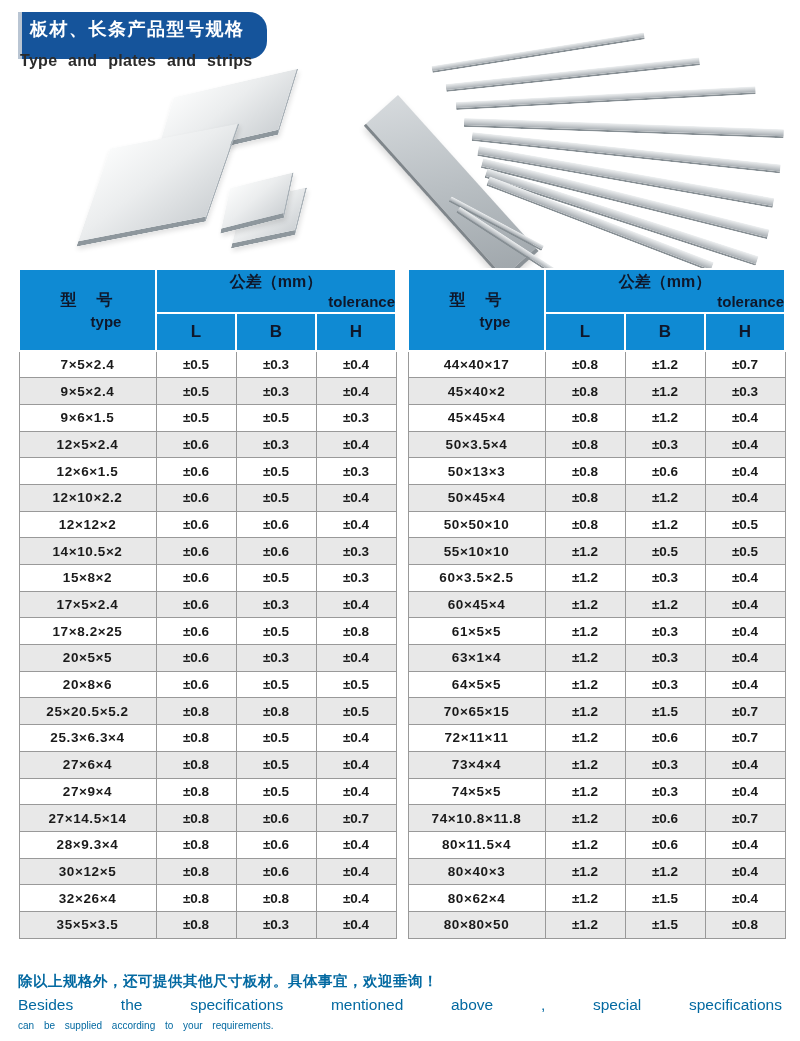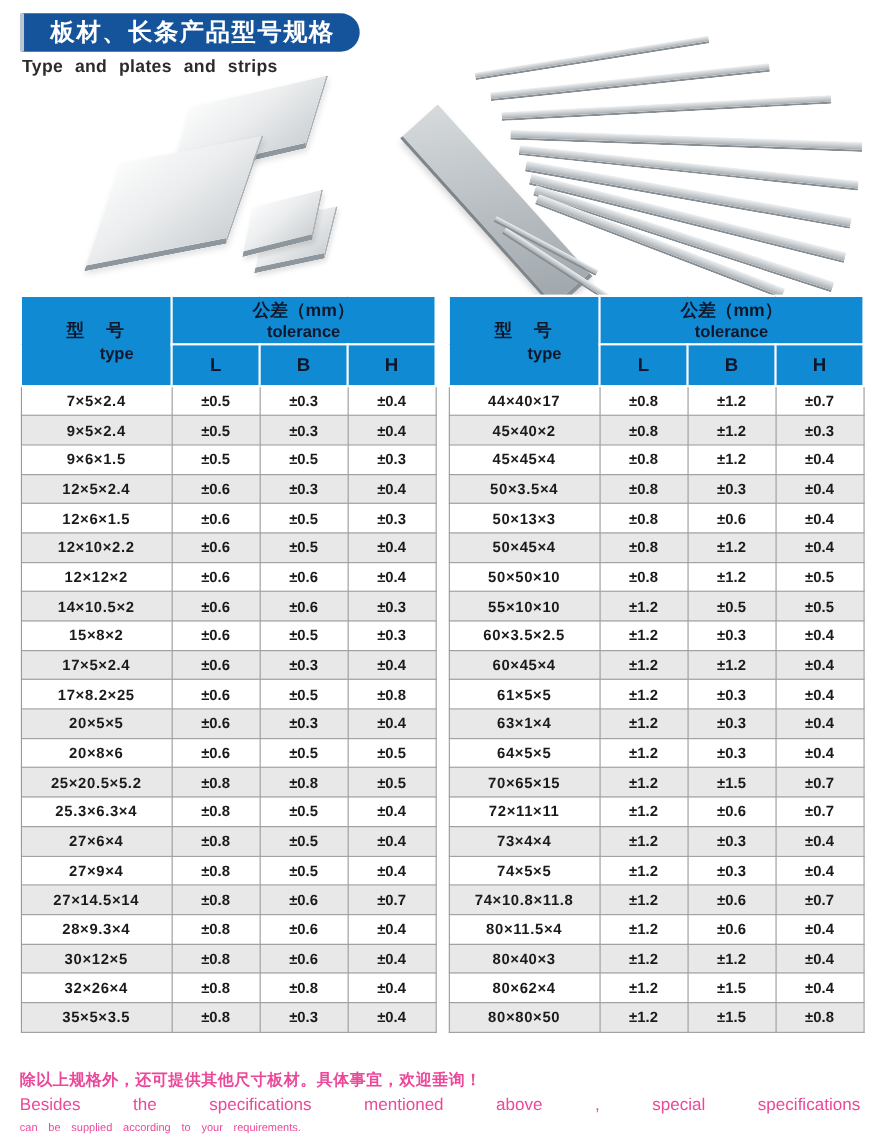--- a/index.html
+++ b/index.html
@@ -3,27 +3,27 @@
 <meta charset="utf-8">
 <style>
   * { margin: 0; padding: 0; box-sizing: border-box; }
   html,body { background:#fff; }
   body { font-family: "Liberation Sans", "DejaVu Sans", sans-serif; }
   .page { position: relative; width: 800px; height: 1041px; background: #fff; overflow: hidden; }
 
   
   .title-bar {
     position: absolute; left: 18px; top: 12px;
-    height: 35px; min-width: 248px;
+    height: 47px; min-width: 248px;
     background: var(--title-blue, #15549b);
     border-radius: 0 18px 18px 0;
     border-left: 4px solid #b9c5d3;
-    color: #fff; font-size: 22px; font-weight: bold;
+    color: #fff; font-size: 18px; font-weight: bold;
     letter-spacing: 1.5px; line-height: 34px;
-    padding: 0 22px 0 24px;
+    padding: 0 22px 0 8px;
   }
   .subtitle {
     position: absolute; left: 20px; top: 52px;
     font-size: 16px; font-weight: bold; color: #2b2b2b;
     word-spacing: 6px; letter-spacing: .3px;
   }
 
   
   .hero { position: absolute; left: 0; top: 0; width: 800px; height: 268px; overflow: hidden; }
   .plate {
@@ -70,34 +70,34 @@
   table.spec col.c-tol  { width: 80px; }
   table.spec thead th {
     background: var(--header-blue, #0f8ad3);
     color: #0f172a; font-weight: bold; padding: 0;
     border: 2px solid #fff;
   }
   th.h-type { font-size: 16px; }
   th.h-type .cn { display:block; letter-spacing: 2px; text-align: center; }
   th.h-type .en { display:block; font-size: 15px; font-weight: bold; margin-top: 2px; margin-left: 37px; }
   th.h-tol { height: 44px; font-size: 16px; }
-  th.h-tol .en { display:block; font-size: 15px; font-weight: bold; }
+  th.h-tol .en { display:block; font-size: 15px; font-weight: bold; text-align: right; }
   th.h-lbh { height: 38px; font-size: 17px; }
   table.spec tbody td {
     border: 1px solid #999;
     height: 26.7px; padding: 0;
     text-align: center; vertical-align: middle;
     font-size: 13.5px; font-weight: bold; color: #1a1a1a;
   }
   table.spec tbody td:first-child { letter-spacing: .6px; }
   table.spec tbody tr:nth-child(even) { background: var(--row-gray, #e8e8e8); }
   table.spec tbody tr:nth-child(odd)  { background: #fff; }
 
   
-  .footer { position: absolute; left: 18px; top: 972px; width: 764px; color: #ec4899; }
+  .footer { position: absolute; left: 18px; top: 972px; width: 764px; color: #0369a1; }
   .footer .cn { font-size: 14.5px; font-weight: bold; letter-spacing: .5px; margin-bottom: 3px; }
   .footer .en1 { font-size: 15.5px; text-align: justify; text-align-last: justify; line-height: 21px; }
   .footer .en2 { font-size: 10px; word-spacing: 7px; line-height: 21px; }
 </style>
 </head>
 <body>
 
 <div class="page">
 
   <div class="hero">

